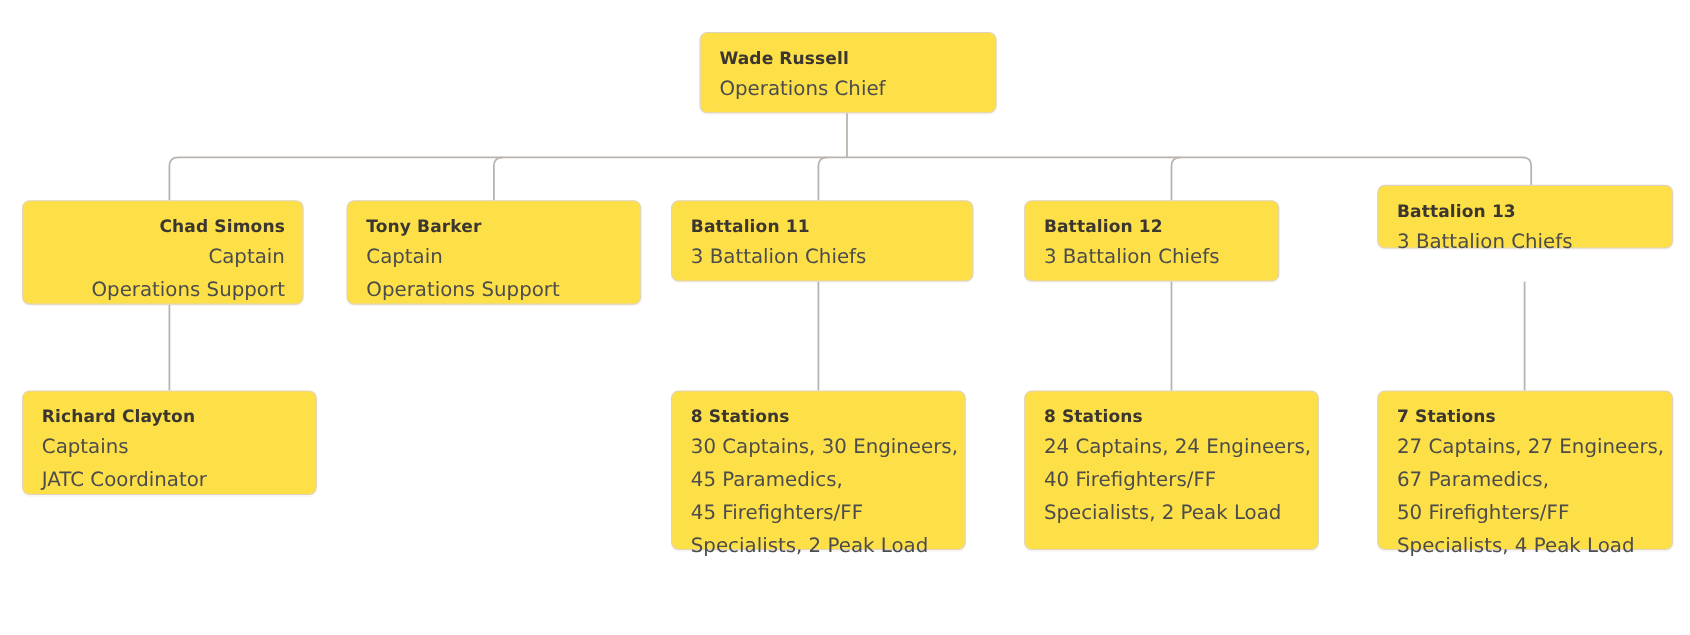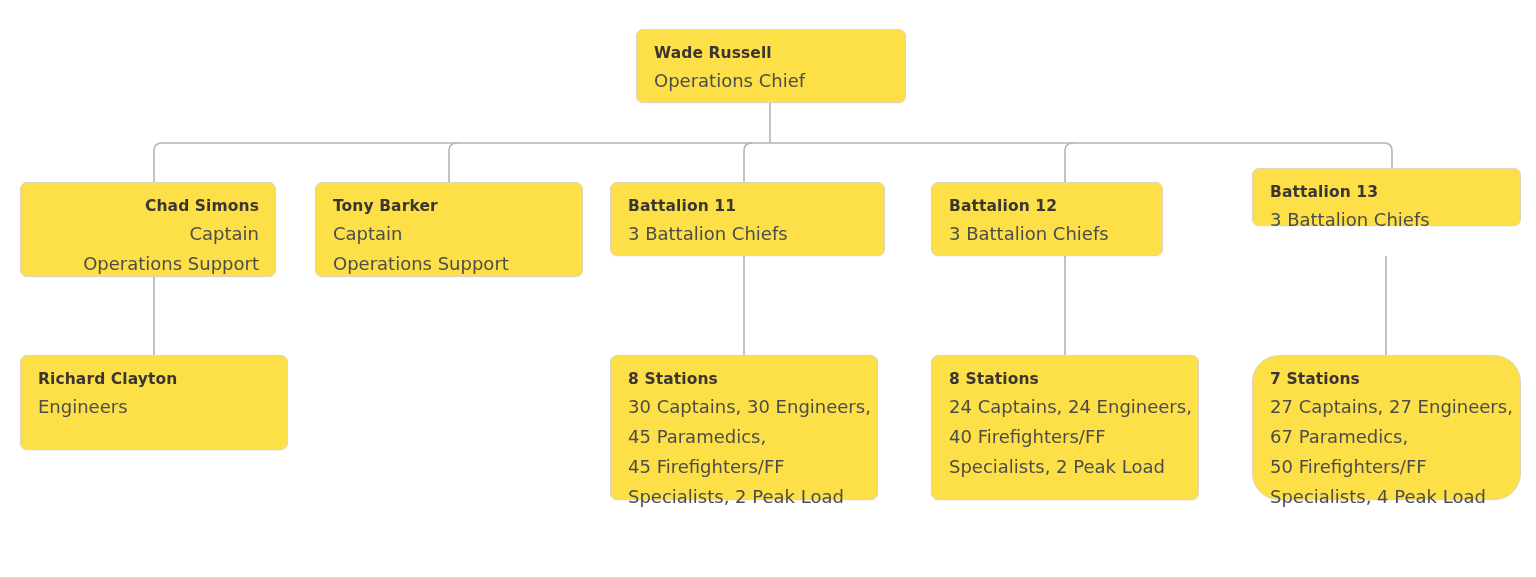--- a/index.html
+++ b/index.html
@@ -129,21 +129,22 @@
   <div class="node" style="left:1252px; top:168px; width:269px; height:58px;">
     <div class="node-title">Battalion 13</div>
     <div class="node-lines">
       <div class="node-line">3 Battalion Chiefs</div>
     </div>
   </div>
 
   <div class="node" style="left:20px; top:355px; width:268px; height:95px;">
     <div class="node-title">Richard Clayton</div>
     <div class="node-lines">
-      <div class="node-line">Engineers</div>
+      <div class="node-line">Captains</div>
+      <div class="node-line">JATC Coordinator</div>
     </div>
   </div>
 
   <div class="node" style="left:610px; top:355px; width:268px; height:145px;">
     <div class="node-title">8 Stations</div>
     <div class="node-lines">
       <div class="node-line">30 Captains, 30 Engineers,</div>
       <div class="node-line">45 Paramedics,</div>
       <div class="node-line">45 Firefighters/FF</div>
       <div class="node-line">Specialists, 2 Peak Load</div>
@@ -152,21 +153,21 @@
 
   <div class="node" style="left:931px; top:355px; width:268px; height:145px;">
     <div class="node-title">8 Stations</div>
     <div class="node-lines">
       <div class="node-line">24 Captains, 24 Engineers,</div>
       <div class="node-line">40 Firefighters/FF</div>
       <div class="node-line">Specialists, 2 Peak Load</div>
     </div>
   </div>
 
-  <div class="node" style="left:1252px; top:355px; width:269px; height:145px;border-radius:27px;">
+  <div class="node" style="left:1252px; top:355px; width:269px; height:145px;">
     <div class="node-title">7 Stations</div>
     <div class="node-lines">
       <div class="node-line">27 Captains, 27 Engineers,</div>
       <div class="node-line">67 Paramedics,</div>
       <div class="node-line">50 Firefighters/FF</div>
       <div class="node-line">Specialists, 4 Peak Load</div>
     </div>
   </div>
 
 </div>

